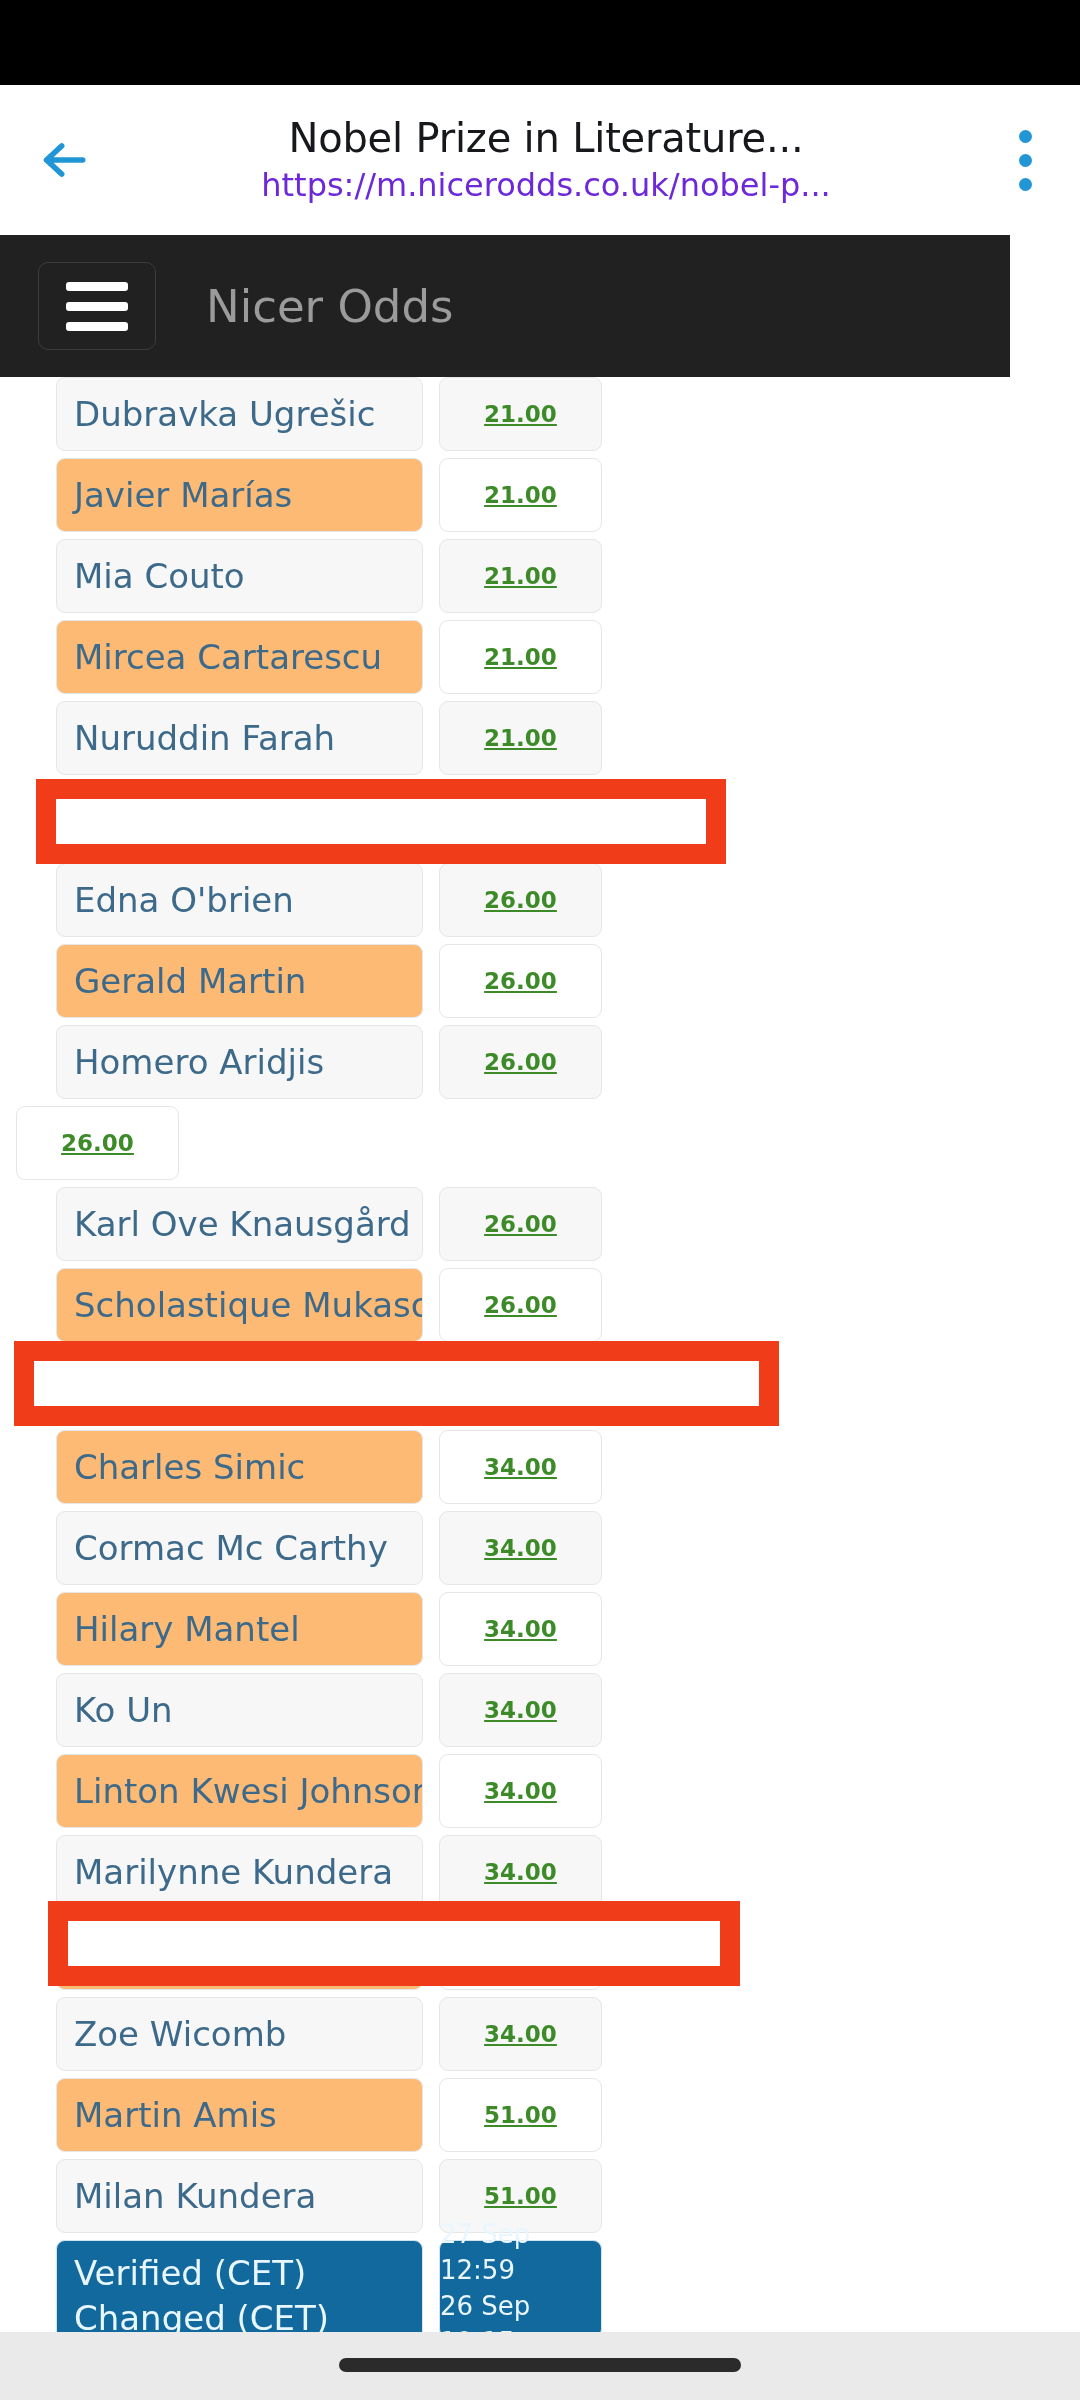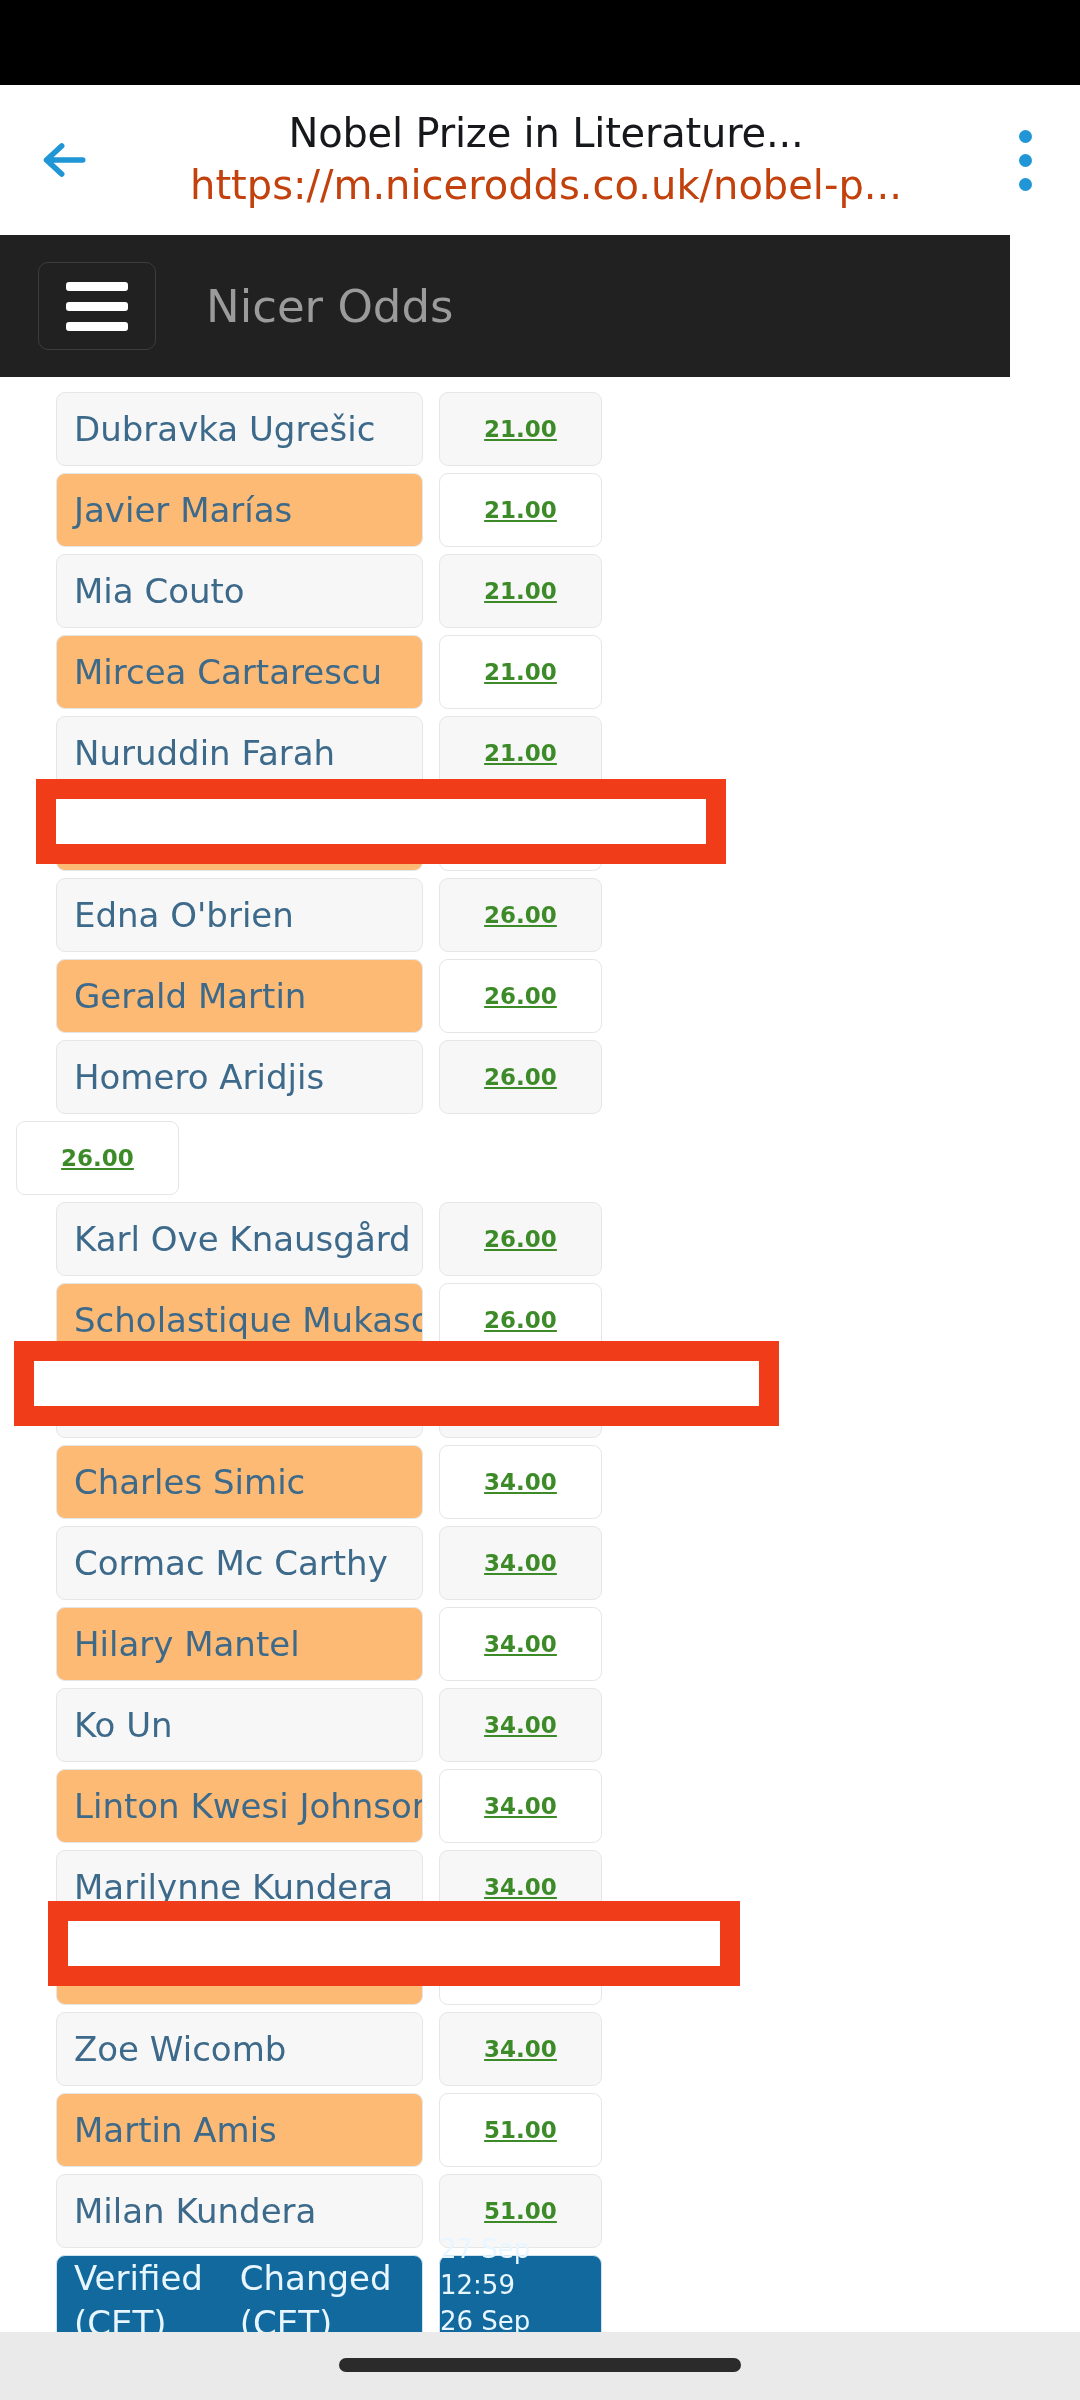--- a/index.html
+++ b/index.html
@@ -35,21 +35,21 @@
     display:flex; flex-direction:column; align-items:center; justify-content:center;
     padding-right:6px;
   }
   .page-title {
     font-size:40px; font-weight:400; color:#16181c;
     line-height:1.12; white-space:nowrap; overflow:hidden;
     letter-spacing:-0.2px;
     max-width:800px;
   }
   .page-url {
-    font-size:40px; color:#c2410c; line-height:1.2;
+    font-size:32px; color:#6d28d9; line-height:1.2;
     white-space:nowrap; overflow:hidden; margin-top:5px;
     max-width:800px;
   }
   .kebab-btn {
     width:110px; height:150px; flex:0 0 auto;
     display:flex; flex-direction:column; align-items:center; justify-content:center;
     gap:11px;
   }
   .kebab-dot { width:13px; height:13px; border-radius:50%; background:#2196d6; }
 
@@ -66,21 +66,21 @@
     gap:11px; flex:0 0 auto;
   }
   .ham-line { width:62px; height:9px; background:#ffffff; border-radius:3px; }
   .brand {
     margin-left:50px;
     font-size:45px; color:#9b9b9b; font-weight:400; letter-spacing:0px;
   }
 
   
   .table {
-    position:absolute; top:392px; left:0; width:856px;
+    position:absolute; top:377px; left:0; width:856px;
   }
   .row {
     position:relative; height:81px; width:1080px;
     display:flex; align-items:flex-start;
   }
   .cell-name {
     margin-left:56px;
     width:367px; height:74px;
     border:1px solid #e6e6e6; border-radius:9px;
     background:#fdba74;
@@ -100,21 +100,21 @@
   .row.alt .cell-name, .row.alt .cell-odds { background:#f7f7f7; }
 
   
   .row-footer {
     position:relative; width:1080px; height:118px;
     display:flex; align-items:flex-start;
   }
   .cell-verified {
     margin-left:56px; width:367px; height:112px;
     background:#11699e; border:1px solid #cfe4ef; border-radius:9px 9px 0 0;
-    display:flex; flex-direction:row; justify-content:center;
+    display:flex; flex-direction:column; justify-content:center;
     padding-left:17px;
     font-size:34px; color:#e8f6ff; line-height:1.33;
   }
   .cell-stamps {
     margin-left:16px; width:163px; height:98px;
     background:#11699e; border:1px solid #cfe4ef; border-radius:9px;
     display:flex; flex-direction:column; align-items:flex-end; justify-content:center;
     font-size:26px; color:#e8f6ff; line-height:1.38;
   }
 

